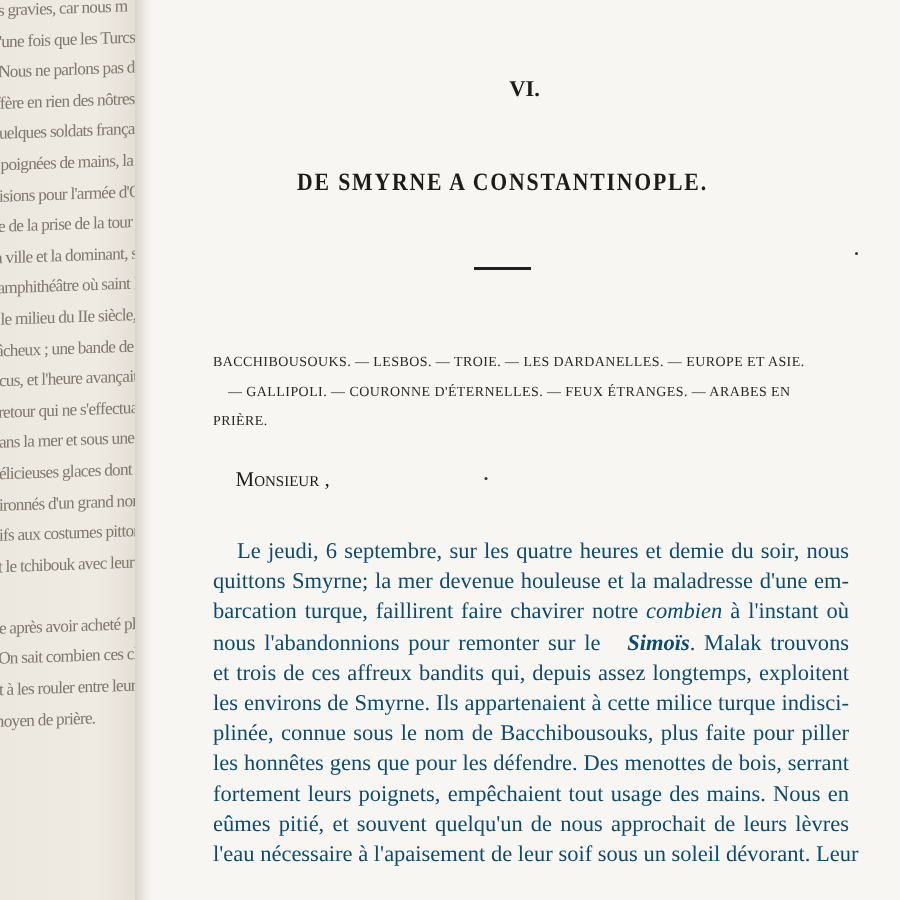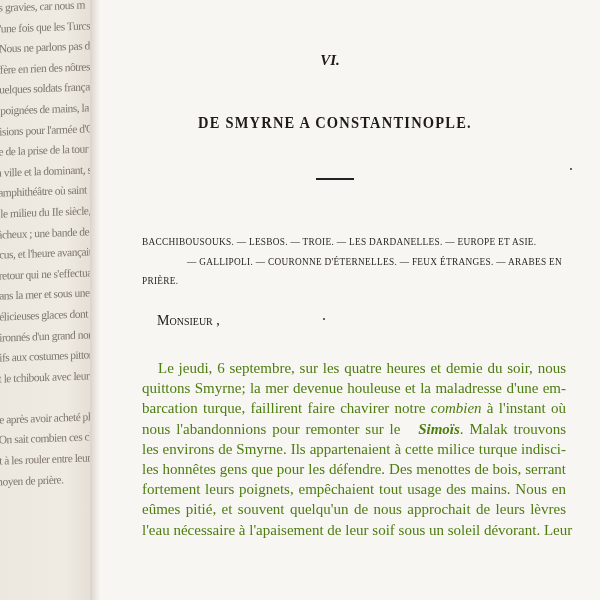--- a/index.html
+++ b/index.html
@@ -24,47 +24,47 @@
   .gutter {
     position: absolute; left: 90px; top: 0; width: 14px; height: 600px;
     background: linear-gradient(90deg, #d9d3ca 0%, #f3f1ec 60%, #f6f4f0 100%);
   }
   .right-page {
     position: absolute; left: 100px; top: 0; width: 500px; height: 600px;
     background: #f7f6f3;
   }
   .chapter-num {
     position: absolute; left: 200px; width: 60px; top: 52px;
-    text-align: center; font-family: "Liberation Serif", serif; font-weight: bold;
-    font-size: 15px; color: #1e1b18; font-style: italic;
+    text-align: right; font-family: "Liberation Serif", serif; font-weight: bold;
+    font-size: 15px; color: #1e1b18;
   }
   .chapter-title {
     position: absolute; left: 30px; width: 410px; top: 114px;
     text-align: center; font-family: "Liberation Serif", serif; font-weight: bold;
     font-size: 14.5px; letter-spacing: 1.2px; color: #1e1b18; transform: scaleY(1.15);
   }
   .rule {
     position: absolute; left: 216px; top: 178px; width: 38px; height: 1.5px; background: #222;
   }
   .summary {
     position: absolute; left: 42px; top: 233px; width: 420px;
     font-family: "Liberation Serif", serif; font-size: 9.3px; line-height: 19.5px;
     color: #2a2724; letter-spacing: 0.3px;
   }
-  .summary .l2 { padding-left: 10px; text-align: right; }
+  .summary .l2 { padding-left: 10px; }
   .salutation {
     position: absolute; left: 57px; top: 313px;
     font-family: Liberation Serif, serif; font-size: 14px; color: #1e1b18;
     font-variant: small-caps;
   }
   .dot { position: absolute; width: 2px; height: 2px; border-radius: 1px; background: #333; }
   .body-text {
     position: absolute; left: 42px; top: 358px; width: 424px;
     font-family: "Liberation Serif", serif; font-size: 15px; line-height: 20.2px;
-    color: #4d7c0f;
+    color: #0c4a6e;
   }
   .body-text .line { display: block; text-align: justify; text-align-last: justify; white-space: nowrap; }
   .body-text .line.first { padding-left: 16px; }
   i { font-style: italic; }
 </style>
 </head>
 <body>
 
 <div class="left-page">
   <div class="ltext">
@@ -110,20 +110,22 @@
 
   <div class="salutation">Monsieur ,</div>
   <div class="dot" style="left:223px; top:318px;"></div>
   <div class="dot" style="left:470px; top:168px;"></div>
 
   <div class="body-text">
     <span class="line first">Le jeudi, 6 septembre, sur les quatre heures et demie du soir, nous</span>
     <span class="line">quittons Smyrne; la mer devenue houleuse et la maladresse d'une em-</span>
     <span class="line"><span>barcation turque, faillirent faire chavirer notre </span><i>combien</i><span> à l'instant où</span></span>
     <span class="line"><span>nous l'abandonnions pour remonter sur le </span><i style="font-weight:bold;margin-left:12px;">Simoïs</i><span>. Malak trouvons</span></span>
+    <span class="line">et trois de ces affreux bandits qui, depuis assez longtemps, exploitent</span>
     <span class="line">les environs de Smyrne. Ils appartenaient à cette milice turque indisci-</span>
+    <span class="line">plinée, connue sous le nom de Bacchibousouks, plus faite pour piller</span>
     <span class="line">les honnêtes gens que pour les défendre. Des menottes de bois, serrant</span>
     <span class="line">fortement leurs poignets, empêchaient tout usage des mains. Nous en</span>
     <span class="line">eûmes pitié, et souvent quelqu'un de nous approchait de leurs lèvres</span>
     <span class="line">l'eau nécessaire à l'apaisement de leur soif sous un soleil dévorant. Leur</span>
 
   </div>
 </div>
 
 </body></html>

